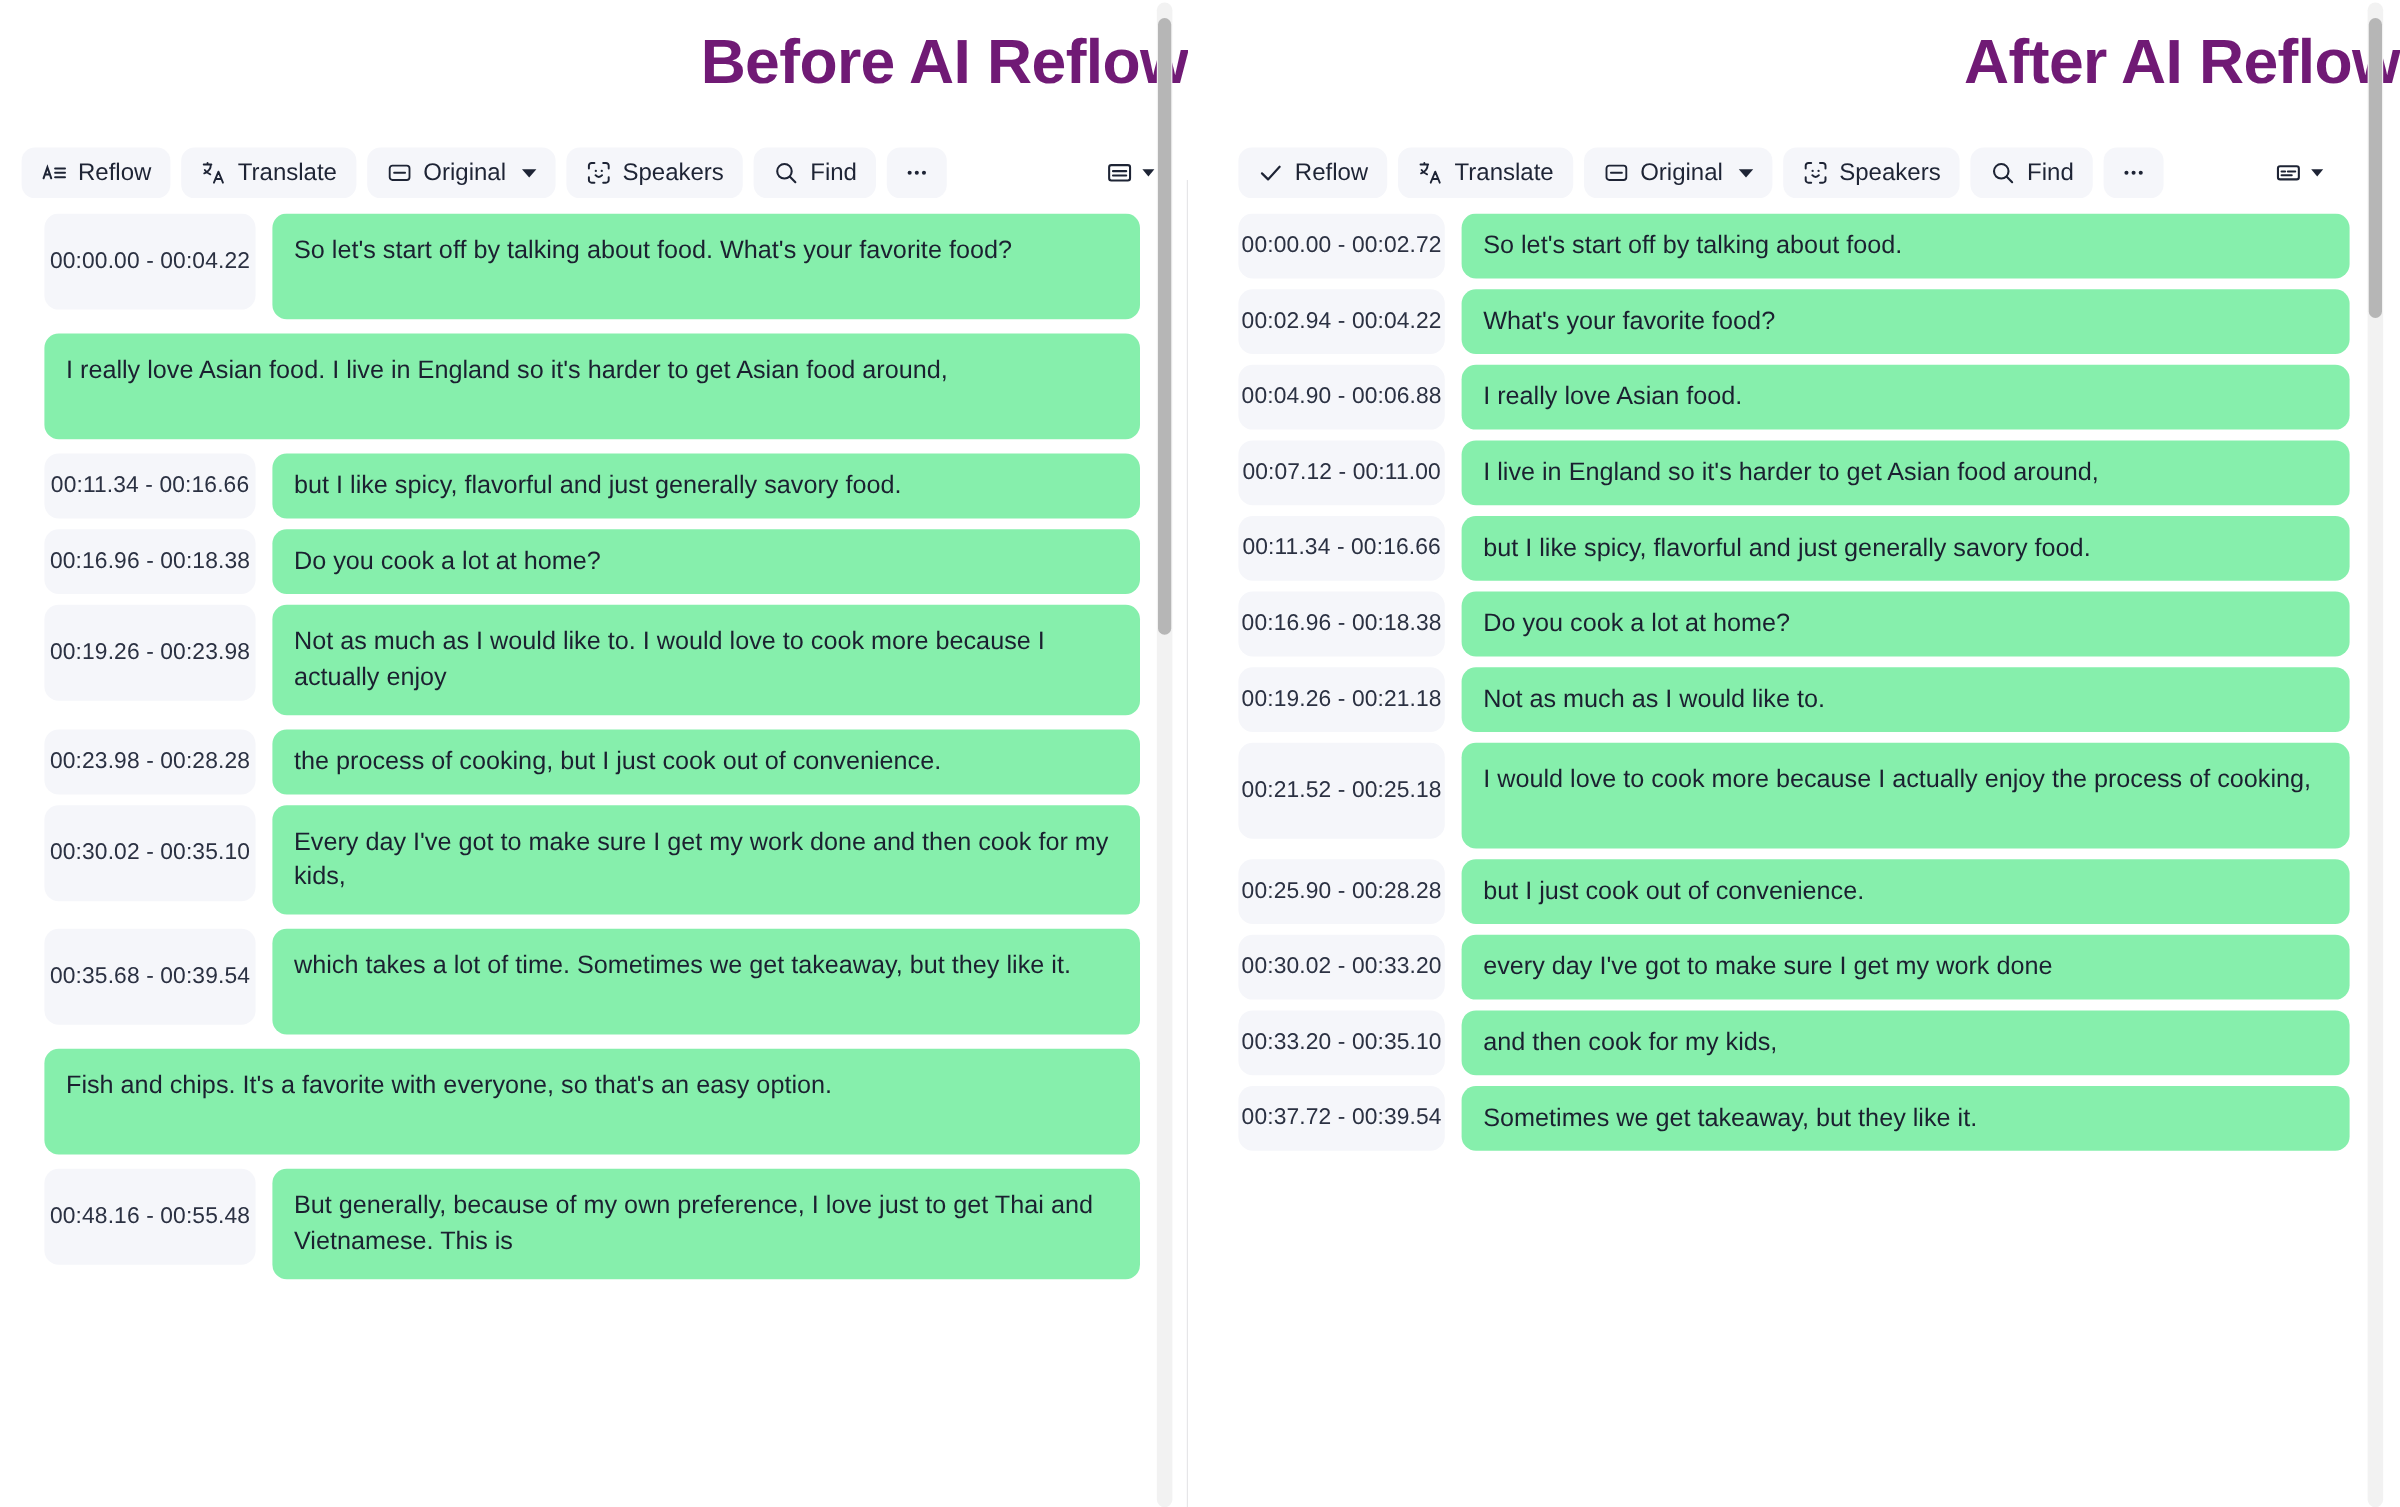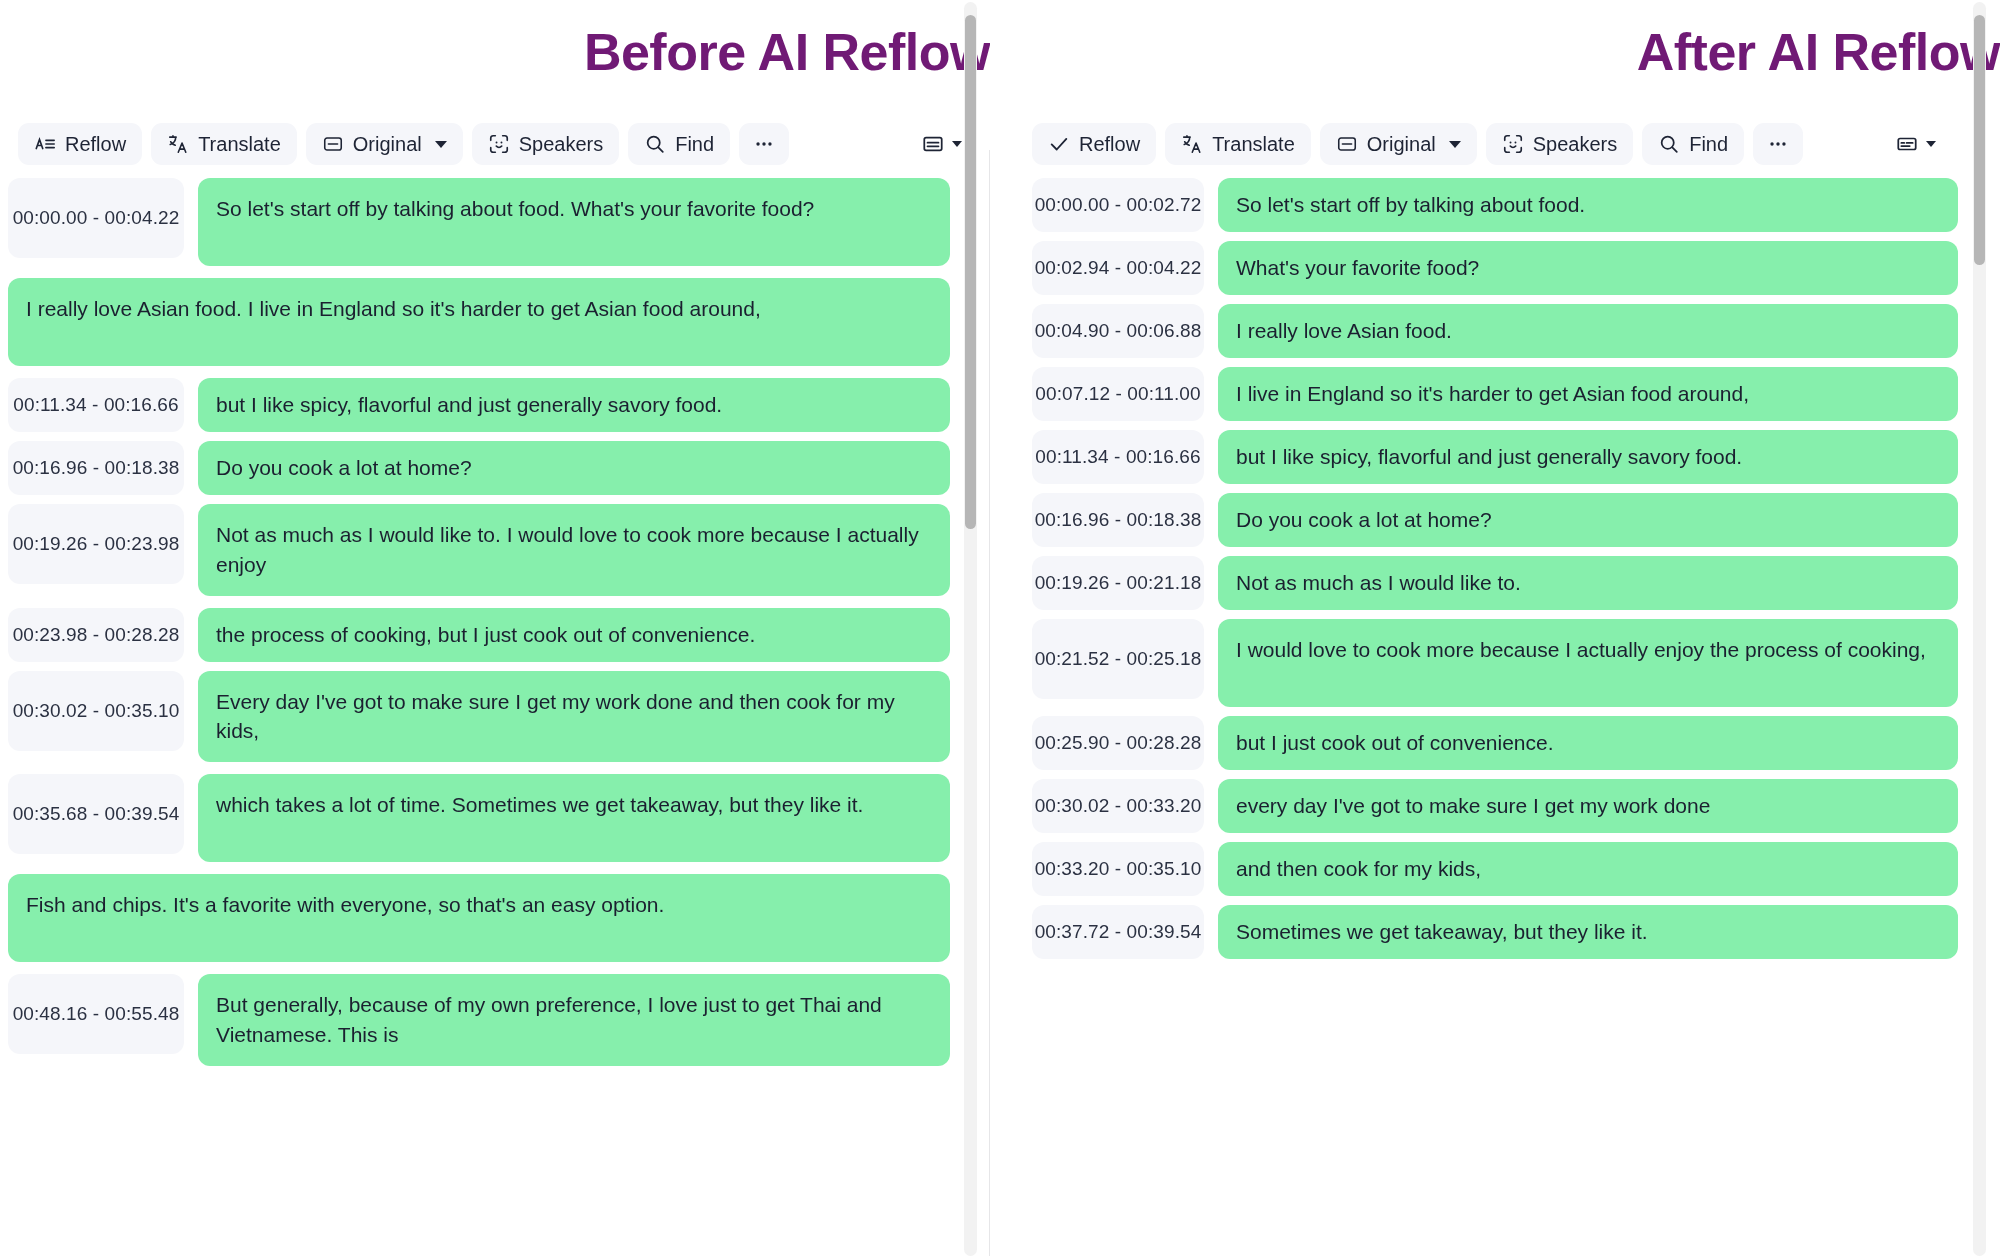--- a/index.html
+++ b/index.html
@@ -95,21 +95,21 @@
     border-left-width: 5px; border-right-width: 5px; border-top-width: 6px;
     margin-left: 2px;
   }
 
   
   .tlist {
     position: relative;
     flex: 1 1 auto;
     margin-top: 12px;
     overflow: hidden;
-    padding-left: 8px;
+    padding-left: 37px;
     padding-right: 0;
   }
   .panel--right .tlist { padding-left: 42px; }
 
   .trow {
     display: flex;
     align-items: flex-start;
     gap: 14px;
     margin-bottom: 9px;
     width: 100%;

